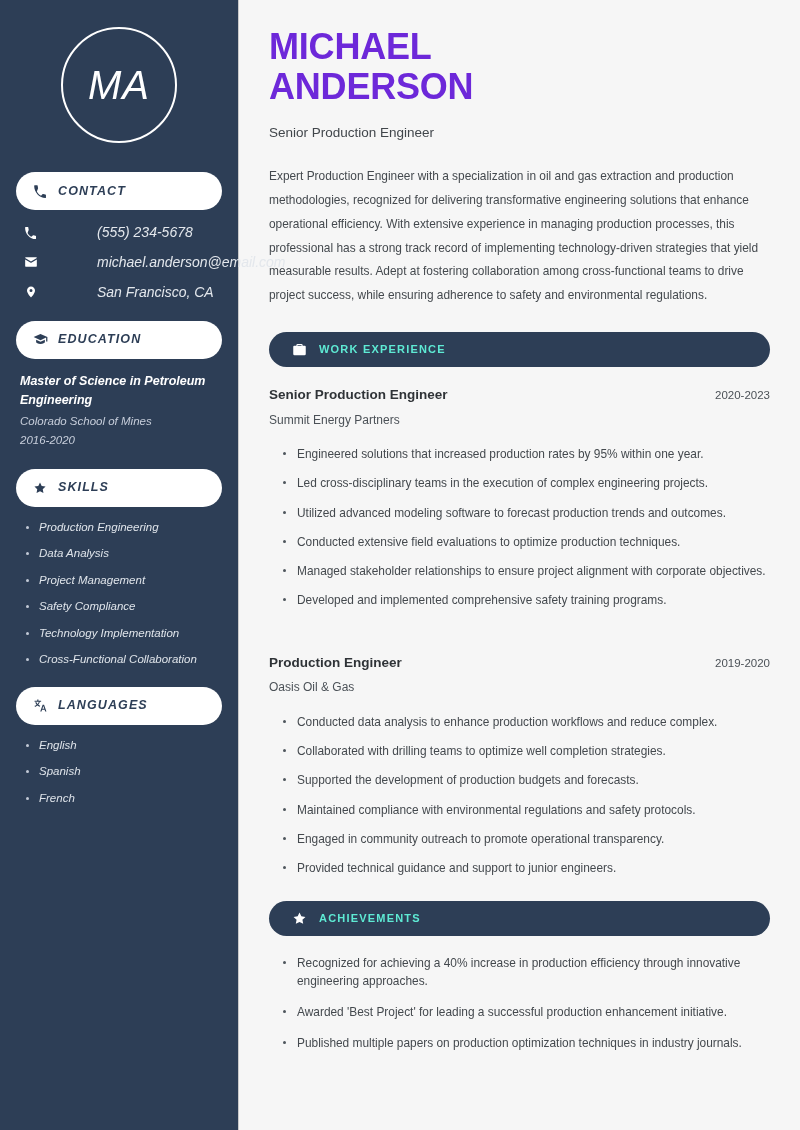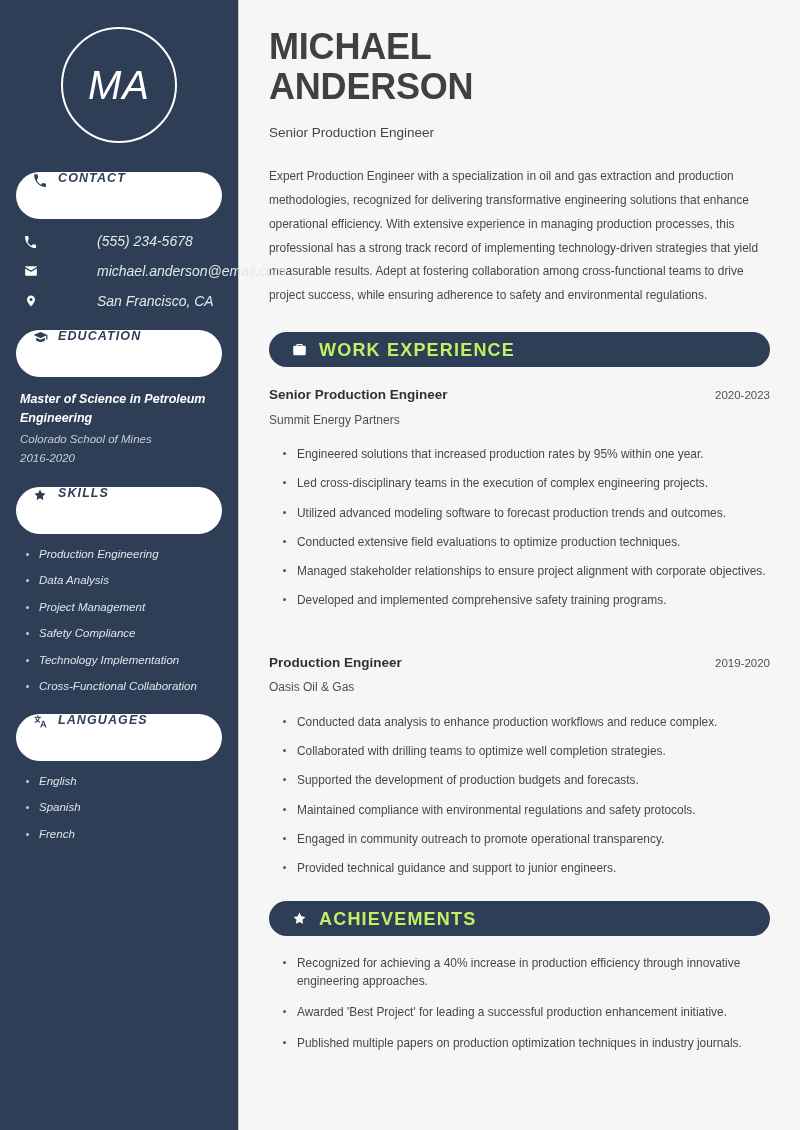--- a/index.html
+++ b/index.html
@@ -52,23 +52,23 @@
     color: #ffffff;
     font-size: 40px;
     font-weight: 400;
     letter-spacing: 1px;
     line-height: 1;
   }
 
   .pill {
     background: #ffffff;
     border-radius: 999px;
-    height: 47px;
-    display: flex;
-    align-items: flex-start;
+    height: 38px;
+    display: flex;
+    align-items: center;
     padding: 0 16px;
     box-sizing: border-box;
     margin-top: 19px;
     margin-bottom: 13px;
   }
   .pill .pill-icon {
     display: flex;
     align-items: center;
     justify-content: center;
     width: 16px;
@@ -150,21 +150,21 @@
 
   
   .main {
     flex: 1 1 auto;
     background: #f6f6f6;
     box-sizing: border-box;
     padding: 27px 30px 0 31px;
   }
 
   .name {
-    color: #404040;
+    color: #6d28d9;
     font-size: 36px;
     font-weight: bold;
     line-height: 1.12;
     letter-spacing: -0.2px;
     margin: 0 0 0 0;
     max-width: 330px;
   }
   .job-title {
     color: #41464b;
     font-size: 13.5px;
@@ -198,22 +198,22 @@
     width: 16px;
     height: 16px;
     flex: 0 0 16px;
     display: flex;
     align-items: center;
     justify-content: center;
     margin-right: 12px;
   }
   .section-pill .sp-icon svg { display: block; }
   .section-pill-label {
-    color: #bef264;
-    font-size: 18px;
+    color: #5eead4;
+    font-size: 11px;
     font-weight: bold;
     letter-spacing: 1.2px;
     line-height: 1;
   }
 
   .job-head {
     display: flex;
     justify-content: space-between;
     align-items: baseline;
   }

